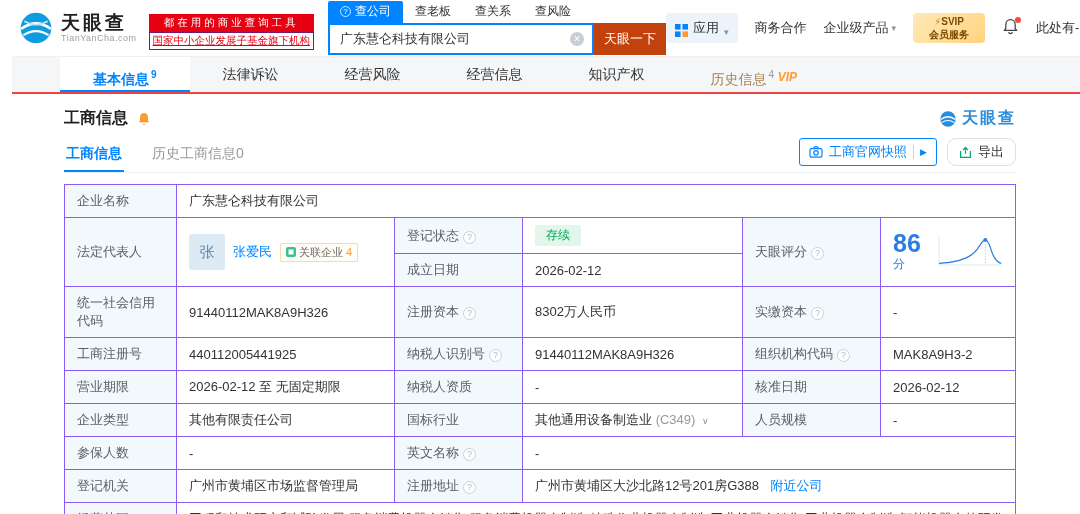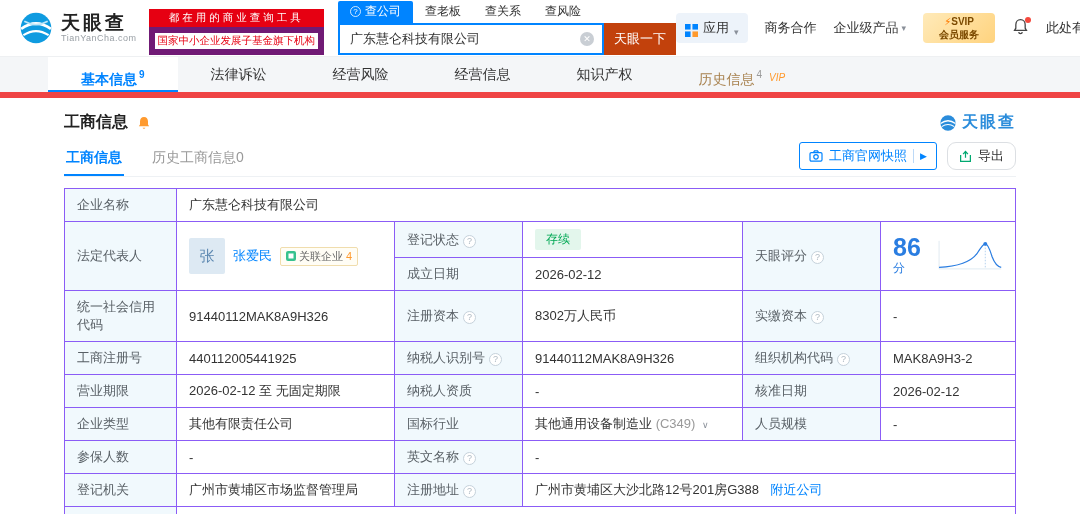--- a/index.html
+++ b/index.html
@@ -7,21 +7,21 @@
     font-family:"Liberation Sans","DejaVu Sans",sans-serif; color:#333; font-size:13px; }
 
   
   .top { height:56px; display:flex; align-items:center; padding:0 18px; background:#fff; }
   .logo { display:flex; align-items:center; gap:7px; cursor:pointer; }
   .logo svg { display:block; }
   .brand { font-size:19px; font-weight:bold; color:#222; letter-spacing:3px; line-height:1.1; }
   .brand-sub { font-size:9px; color:#9aa0a6; letter-spacing:.5px; }
   .slogan { margin-left:12px; font-size:10.5px; text-align:center; line-height:1.5; }
   .slogan1 { background:#e60012; color:#fff; padding:1px 6px; letter-spacing:3px; white-space:nowrap;margin-top:8px; }
-  .slogan2 { border:6px solid #701a75; color:#e60012; padding:0 3px; white-space:nowrap; }
+  .slogan2 { border:1px solid #701a75; color:#e60012; padding:0 3px; white-space:nowrap;text-decoration:underline; }
   .search-block { margin-left:14px; }
   .search-tabs { display:flex; }
   .search-tab { font-size:12px; padding:2px 12px 3px; color:#333; cursor:pointer; display:flex; align-items:center; gap:4px; }
   .search-tab.active { background:#0084ff; color:#fff; border-radius:2px 2px 0 0; }
   .search-tab.active .mini-help { display:inline-block; width:11px; height:11px; border:1px solid rgba(255,255,255,.8); border-radius:50%; font-size:8px; line-height:10px; text-align:center; }
   .mini-help::after { content:"?"; }
   .search-row { display:flex; }
   .search-input-wrap { position:relative; width:266px; height:32px; border:2px solid #0084ff; background:#fff; }
   .search-input-wrap input { width:100%; height:100%; border:none; outline:none; padding:0 30px 0 10px; font-size:13px; color:#333; }
   .clear-icon { position:absolute; right:8px; top:50%; transform:translateY(-50%); width:14px; height:14px;
@@ -35,27 +35,27 @@
   .caret::after { content:"▾"; }
   .nav-item { font-size:13px; color:#333; display:flex; align-items:center; gap:3px; cursor:pointer; }
   .svip { background:linear-gradient(135deg,#ffeab9,#ffd37e); border-radius:4px; padding:2px 16px; font-size:10px;
     color:#7c4a00; text-align:center; font-weight:bold; line-height:1.3; cursor:pointer; }
   .svip .bolt { color:#ff7a00; }
   .bell-wrap { position:relative; cursor:pointer; }
   .bell-dot { position:absolute; top:-1px; right:-2px; width:6px; height:6px; background:#f5493d; border-radius:50%; }
   .user-menu { font-size:13px; color:#333; display:flex; align-items:center; gap:4px; cursor:pointer; }
 
   
-  .main-tabs { display:flex; background:#f4f6f8; border-top:1px solid #eef0f2; border-bottom:6px solid #ef4444; padding:0 48px; }
+  .main-tabs { display:flex; background:#f4f6f8; border-top:1px solid #eef0f2; border-bottom:2px solid #ef4444; padding:0 48px;margin-left:12px; }
   .main-tab { position:relative; padding:0 33px; height:35px; line-height:35px; font-size:14px; color:#333; cursor:pointer; }
   .main-tab.active { background:#fff; color:#0084ff; font-weight:bold; box-shadow:inset 0 -2px 0 #0084ff; }
   .tab-badge { font-size:10px; color:#999; vertical-align:super; margin-left:2px; }
   .main-tab.active .tab-badge { color:#0084ff; }
   .main-tab.vip-tab { color:#a8824f; }
-  .vip-flag { position:absolute; top:3px; right:10px; font-size:10px; font-weight:normal; color:#ff9a2e; font-style:italic; }
+  .vip-flag { position:absolute; top:3px; right:10px; font-size:12px; font-weight:bold; color:#ff9a2e; font-style:italic; }
 
   
   .content { padding:14px 64px 0; background:#fff; }
   .section-head { display:flex; align-items:center; }
   .section-title { font-size:16px; font-weight:bold; color:#222; }
   .alarm-icon { margin-left:8px; cursor:pointer; display:flex; }
   .watermark { margin-left:auto; display:flex; align-items:center; gap:5px; color:#2a8cdb; font-size:16px; font-weight:bold; letter-spacing:2px; }
   .subtab-row { display:flex; align-items:flex-end; margin-top:8px; border-bottom:1px solid #eef1f4; }
   .subtab { font-size:14px; padding:8px 2px 9px; margin-right:26px; color:#999; cursor:pointer; }
   .subtab.active { color:#0084ff; font-weight:bold; box-shadow:inset 0 -2px 0 #0084ff; }

